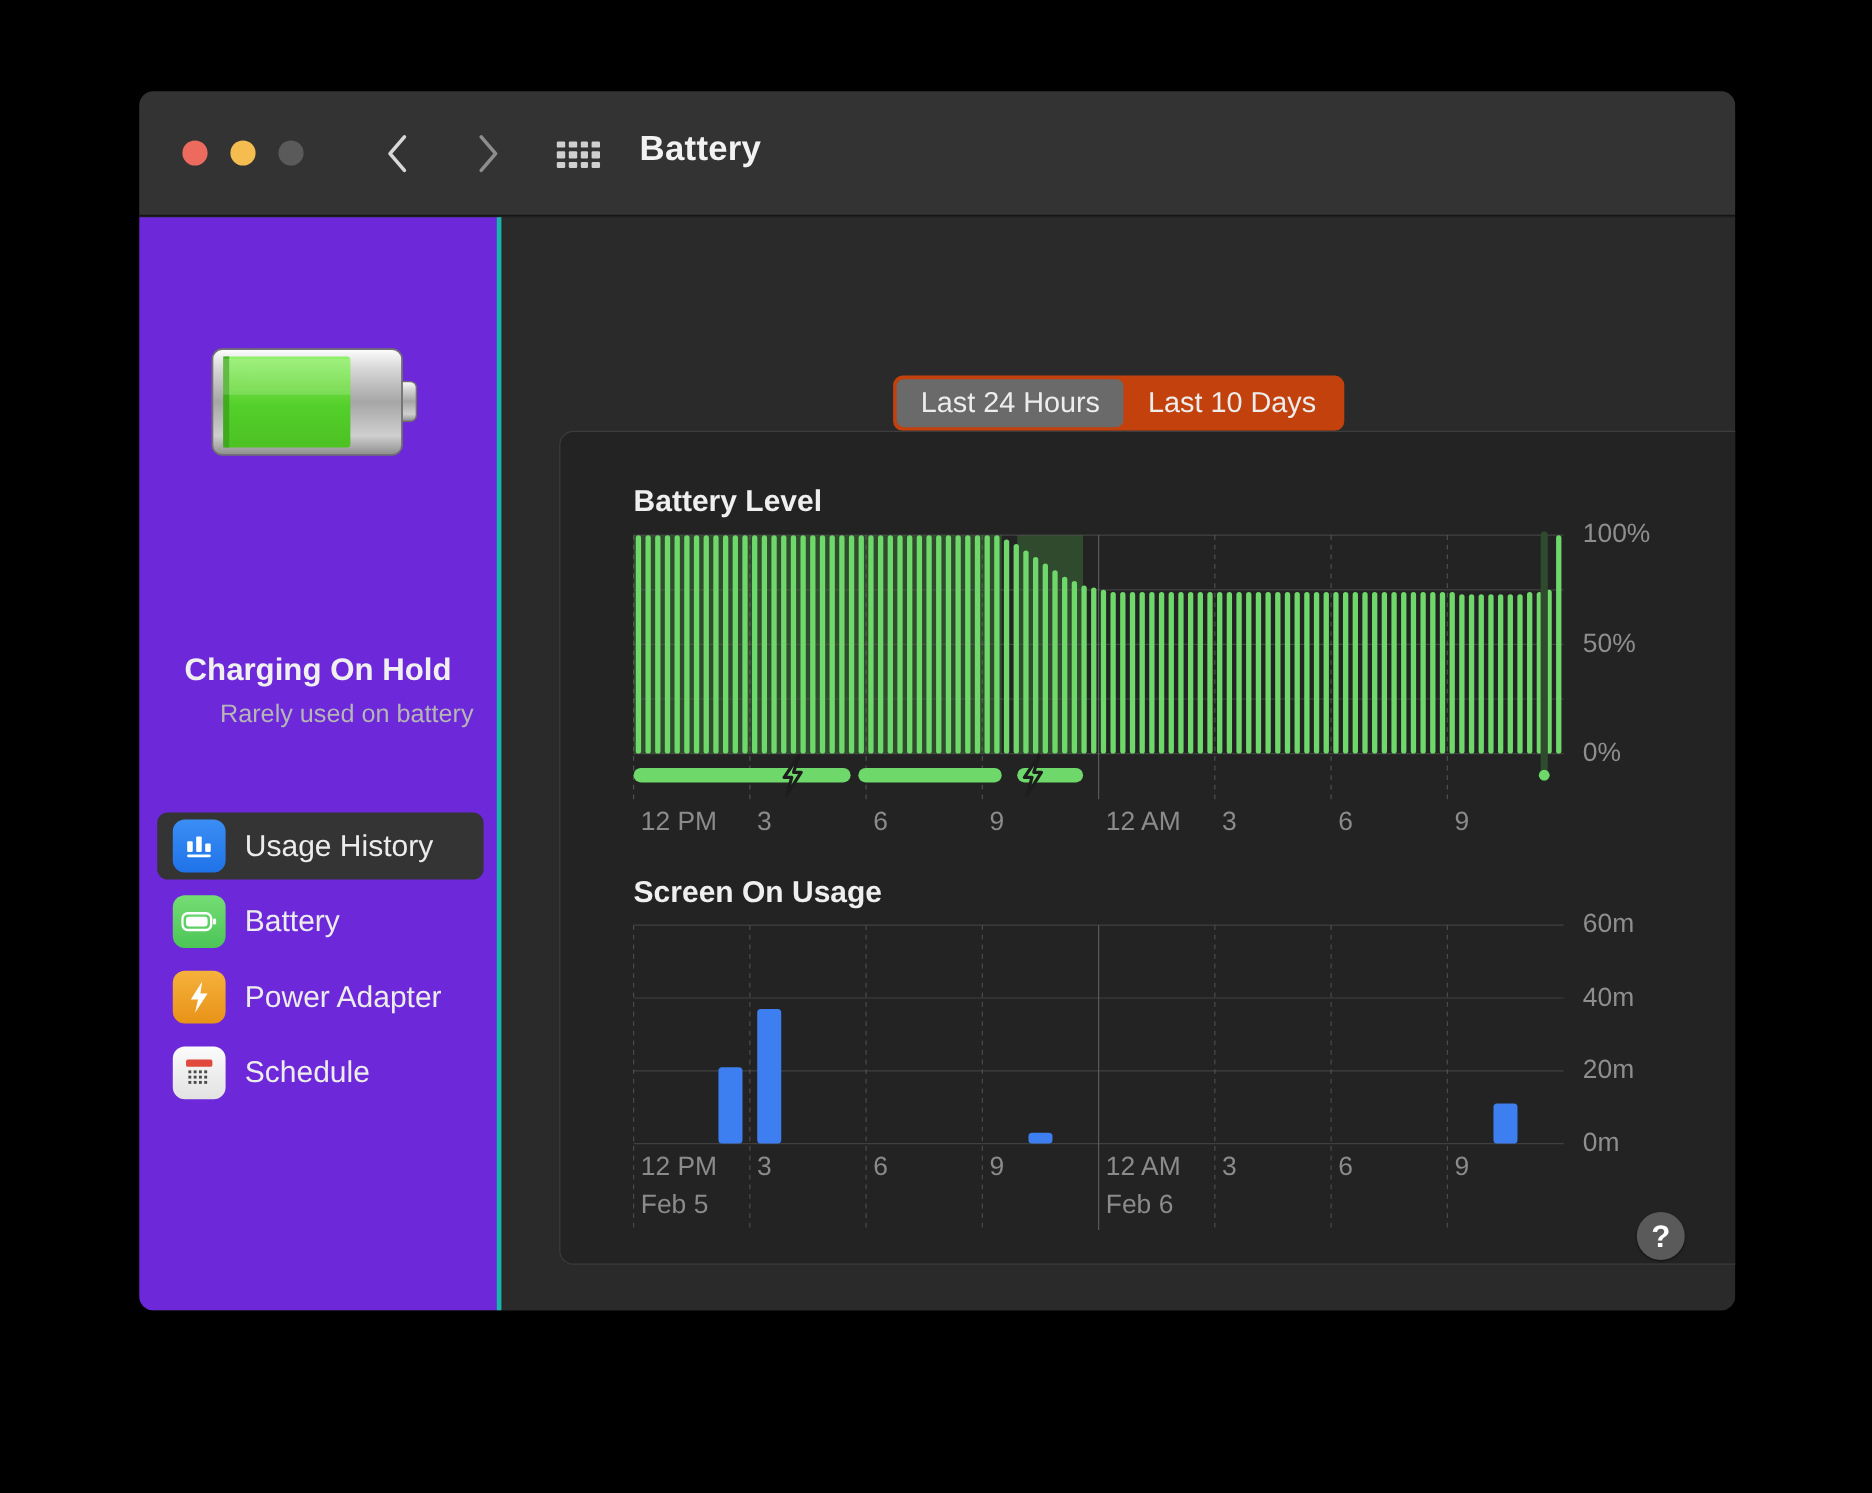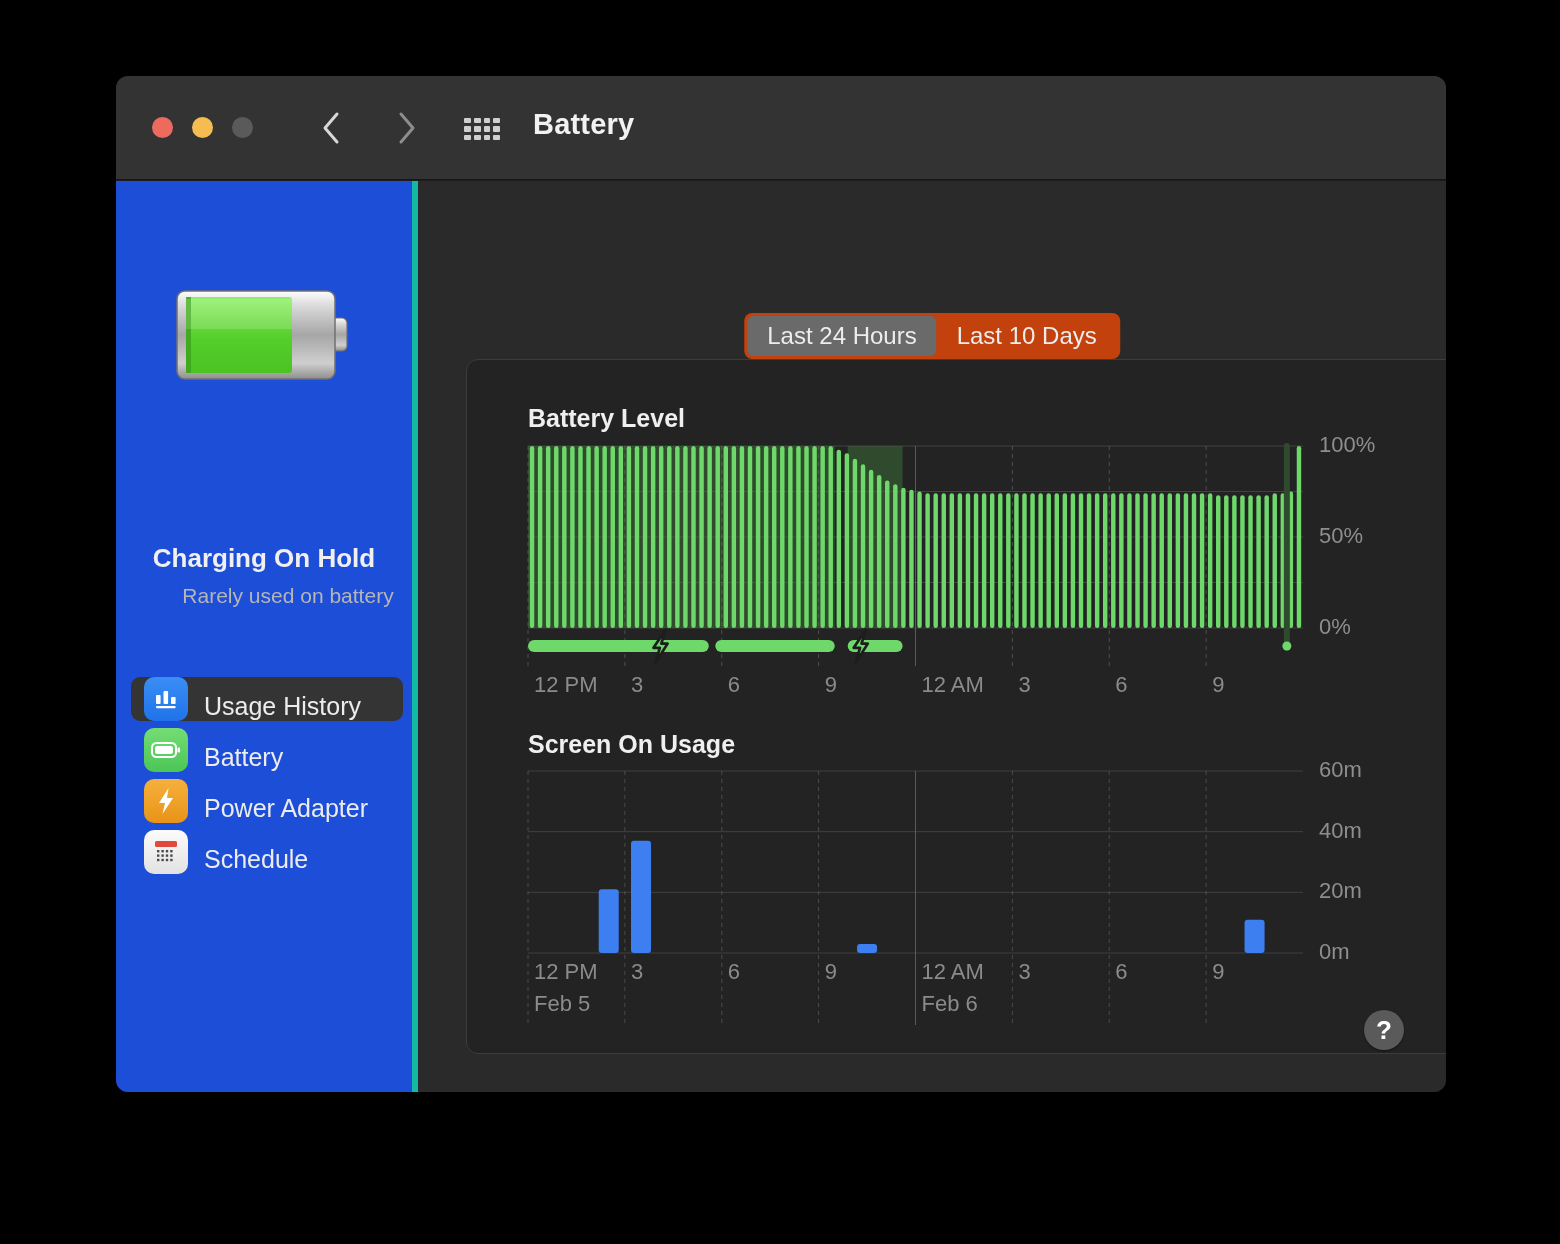--- a/index.html
+++ b/index.html
@@ -77,41 +77,41 @@
 
   
   #body-area {
     position: absolute; top: 105px; left: 0; right: 0; bottom: 0;
     display: flex;
   }
 
   
   #sidebar {
     width: 302px; flex: none;
-    background: #1d4ed8;
-    border-right: 6px solid #14b8a6;
+    background: #6d28d9;
+    border-right: 4px solid #14b8a6;
     position: relative;
   }
   #battery-graphic {
     position: absolute; left: 58px; top: 104px;
     width: 188px; height: 100px;
   }
   #status-title {
     position: absolute; left: 0; right: 0; top: 362px;
     text-align: center; font-size: 26px; font-weight: bold; color: #f0f0f0;
   }
   #status-sub {
     position: absolute; left: 0; right: 0; top: 403px;
     text-align: center; font-size: 21px; color: #b6b6b6; margin-left: 48px;
   }
 
   #nav-list { position: absolute; left: 15px; top: 496px; width: 272px; }
   .nav-item {
-    display: flex; align-items: flex-end;
-    height: 44px; padding-left: 13px;
+    display: flex; align-items: center;
+    height: 56px; padding-left: 13px;
     border-radius: 9px;
     margin-bottom: 7px;
   }
   .nav-item.selected { background: #343434; }
   .nav-icon {
     width: 44px; height: 44px; border-radius: 10px; flex: none;
     display: flex; align-items: center; justify-content: center;
     position: relative; overflow: hidden;
   }
   .nav-label { margin-left: 16px; font-size: 25px; color: #ececec; }

